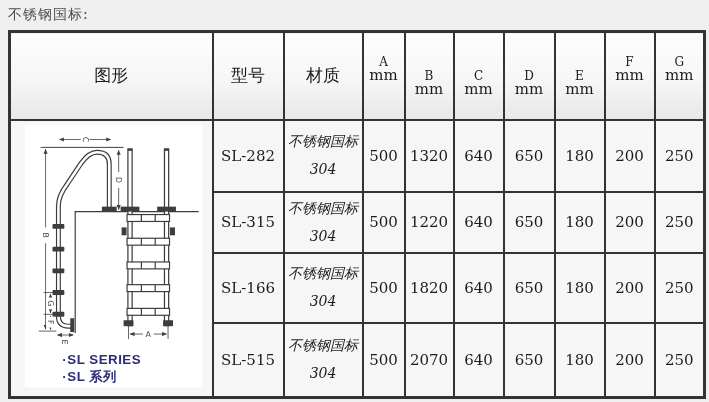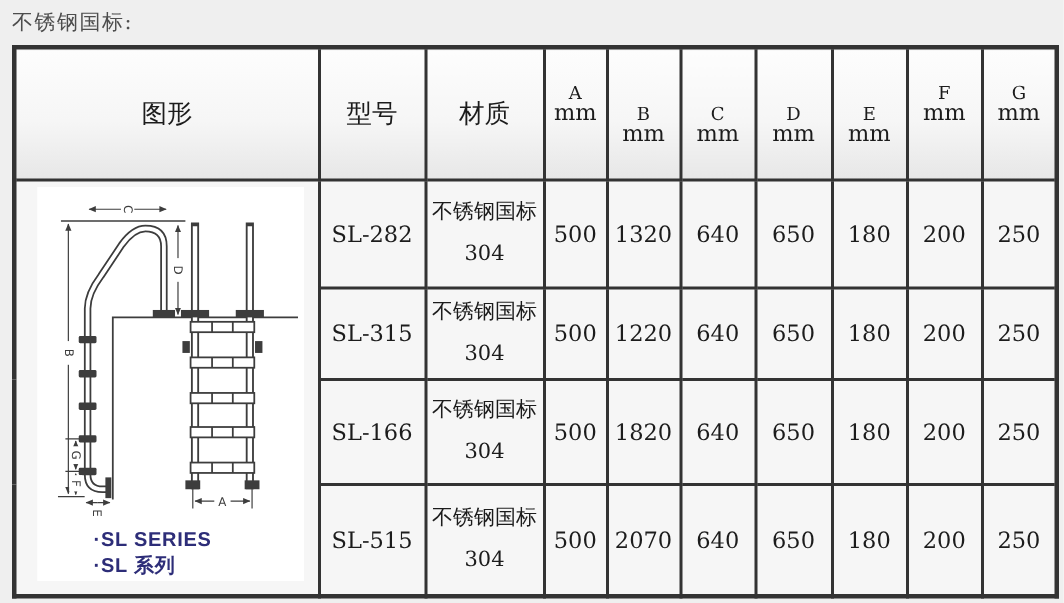--- a/index.html
+++ b/index.html
@@ -37,21 +37,21 @@
   }
   tr.hdr th.dim{vertical-align:top;font-size:12px;}
   .dl,.du{display:block;line-height:13px;}
   .du{font-size:15px;text-align:center;}
   th.dim.hi .dl{margin-top:23px;}
   th.dim.lo .dl{margin-top:37px;}
   col.c-fig{width:203px;} col.c-model{width:71px;} col.c-mat{width:79px;}
   col.c-a{width:42px;} col.c-b{width:49px;} col.c-c{width:50px;}
   col.c-d{width:51px;} col.c-e{width:50px;} col.c-f{width:50px;} col.c-g{width:50px;}
   tr.r1{height:72px;} tr.r2{height:60px;} tr.r3{height:70px;} tr.r4{height:73px;}
-  td.mat span{display:block;line-height:15px;font-size:14px;}
+  td.mat span{display:block;line-height:15px;font-size:14px;font-style:italic;}
   td.mat .m2{margin-top:13px;}
   td.figcell{padding:0;background:var(--cell-bg);}
   td.figcell svg{display:block;width:100%;height:275px;}
   .dimtxt{font-family:"DejaVu Sans","Liberation Sans",sans-serif;font-size:8px;fill:#3d3d3d;}
   .cap{font-family:"Liberation Sans","DejaVu Sans",sans-serif;font-weight:bold;
        font-size:13.5px;fill:var(--caption);letter-spacing:0.5px;}
 </style>
 </head>
 <body>
 

